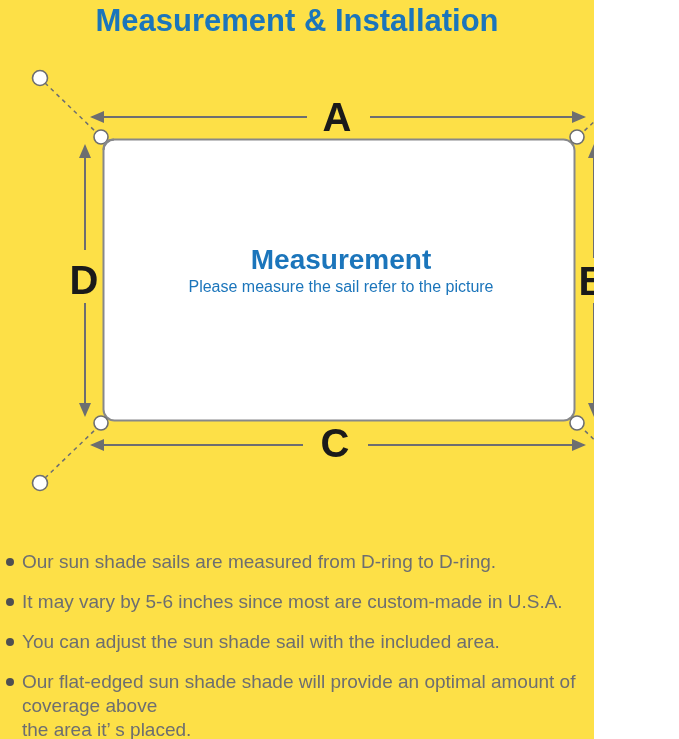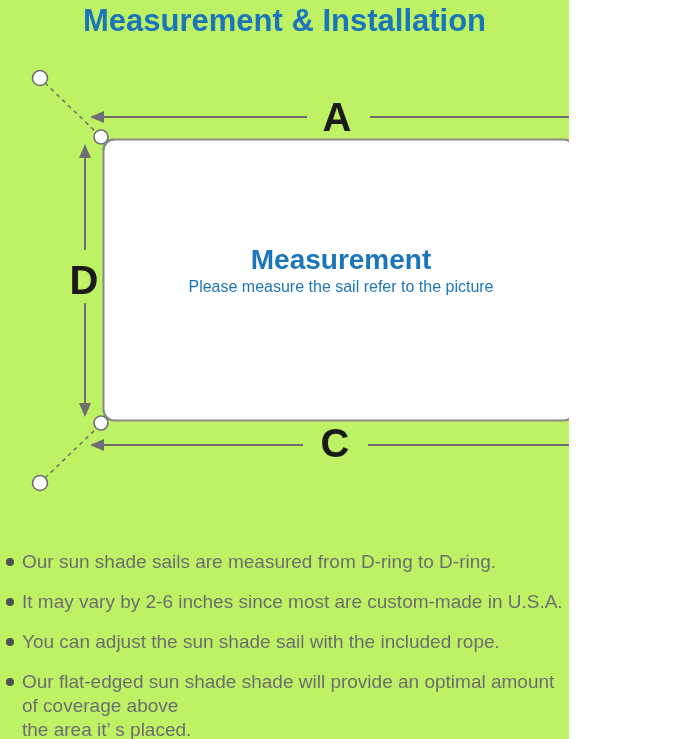--- a/index.html
+++ b/index.html
@@ -7,23 +7,24 @@
     --text_gray:#6d6e70;
     --line_gray:#87888a;
     --arrow_gray:#6d6e70;
     --label_black:#1a1a1a;
     --dot_gray:#4f5052;
   }
   html,body{margin:0;padding:0;background:#fff;}
   .canvas{
     position:relative;
     width:569px;height:739px;
-    background:#bef264;
+    background:#fde047;
     overflow:hidden;
     font-family:"Liberation Sans", sans-serif;
+    padding-left:25px;
   }
   .page-title{
     position:absolute;top:0;left:0;right:0;
     margin:0;
     text-align:center;
     font-size:31px;
     font-weight:bold;
     line-height:42px;
     color:var(--accent_blue);
     letter-spacing:0px;
@@ -135,27 +136,27 @@
   <ul class="notes">
     <li>
       <span class="bullet-dot"></span>
       <span class="note-text">
           <span>Our sun shade sails are measured from D-ring to D-ring.</span>
         </span>
     </li>
     <li>
       <span class="bullet-dot"></span>
       <span class="note-text">
-          <span>It may vary by 2-6 inches since most are custom-made in U.S.A.</span>
+          <span>It may vary by 5-6 inches since most are custom-made in U.S.A.</span>
         </span>
     </li>
     <li>
       <span class="bullet-dot"></span>
       <span class="note-text">
-          <span>You can adjust the sun shade sail with the included rope.</span>
+          <span>You can adjust the sun shade sail with the included area.</span>
         </span>
     </li>
     <li>
       <span class="bullet-dot"></span>
       <span class="note-text">
         <span>Our flat-edged sun shade shade will provide an optimal amount of coverage above</span>
         <span>the area it’ s placed.</span>
       </span>
     </li>
   </ul>

